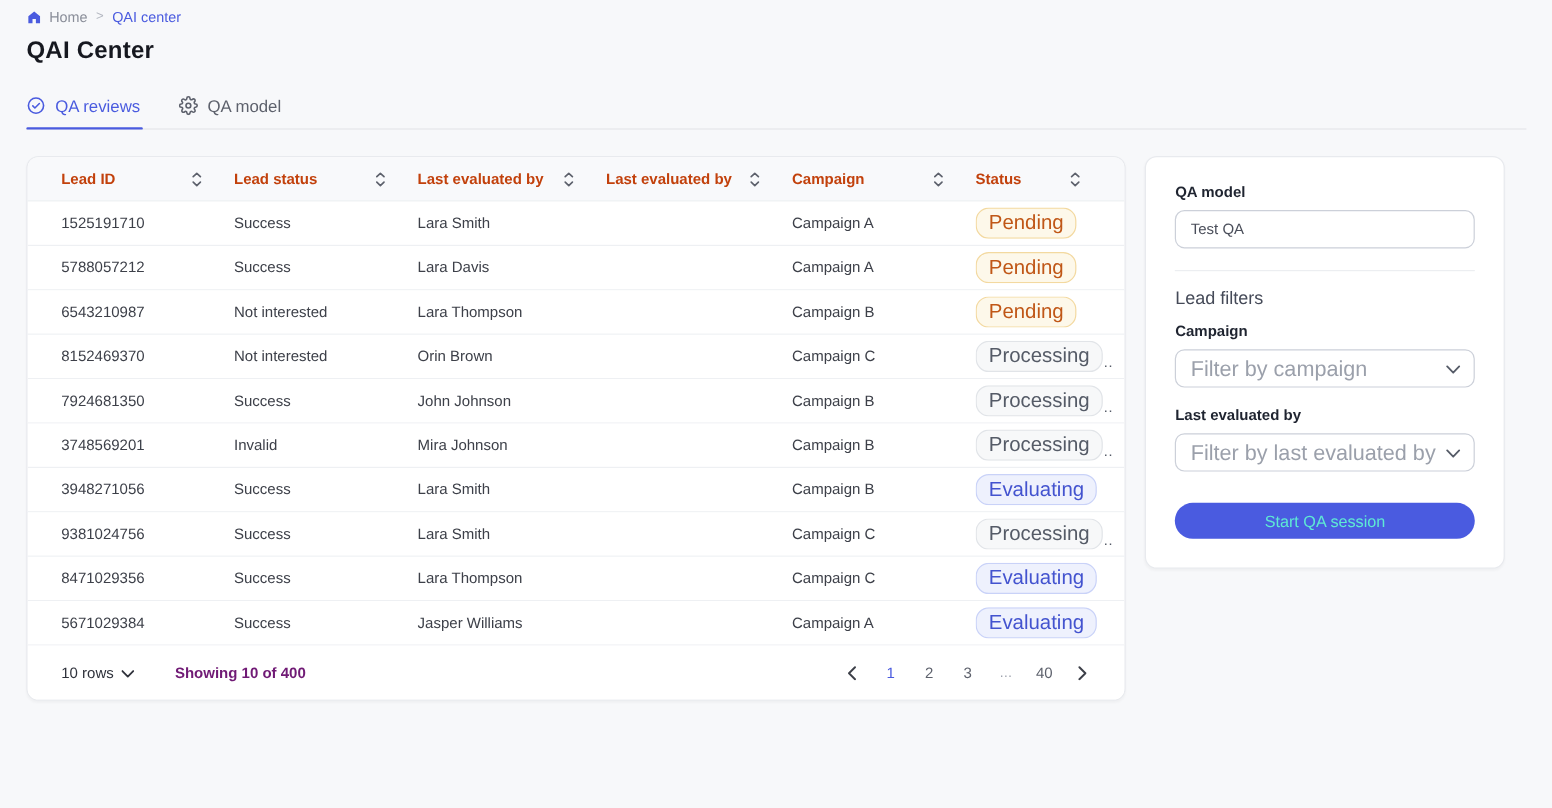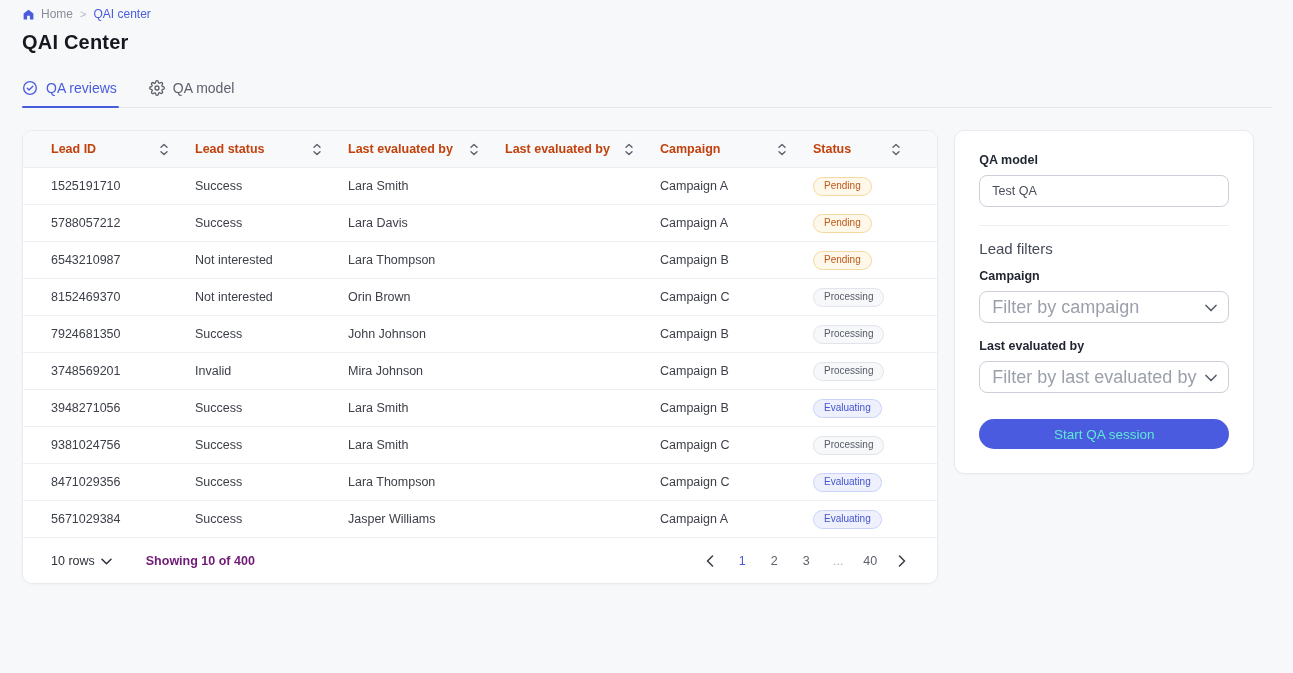--- a/index.html
+++ b/index.html
@@ -39,21 +39,21 @@
 
   
   .table-card { width:932px; overflow:hidden; }
   .thead, .trow { display:grid; grid-template-columns:144px 153px 157px 155px 153px 1fr; align-items:center; padding:0 10px 0 28px; }
   .thead { height:37px; background:#f8f9fb; border-bottom:1px solid #eceef1; }
   .th { display:flex; align-items:center; justify-content:space-between; padding-right:26px; font-weight:bold; font-size:12.5px; color:#c2410c; }
   .sort-btn { display:flex; align-items:center; cursor:pointer; }
   .trow { height:37px; border-bottom:1px solid #eef0f3; background:#fff; }
   .td { font-size:12.5px; color:#3d4049; white-space:nowrap; overflow:hidden; text-overflow:ellipsis; padding-right:10px; }
   .badge {
-    display:inline-block; padding:3px 10px 4px; font-size:10px; line-height:1;
+    display:inline-block; padding:3px 10px 4px; font-size:17px; line-height:1;
     border-radius:11px; border:1px solid transparent; font-weight:500;
   }
 
   
   .tfoot { display:flex; align-items:center; height:45px; padding:0 22px 0 28px; background:#fff; }
   .rows-select { display:flex; align-items:flex-start; gap:6px; font-size:12.5px; color:#2f323b; cursor:pointer; }
   .showing { margin-left:34px; font-size:12.5px; color:#701a75;font-weight:bold; }
   .pager { margin-left:auto; display:flex; align-items:center; gap:6px; }
   .page-btn {
     min-width:26px; height:26px; display:flex; align-items:center; justify-content:center;

